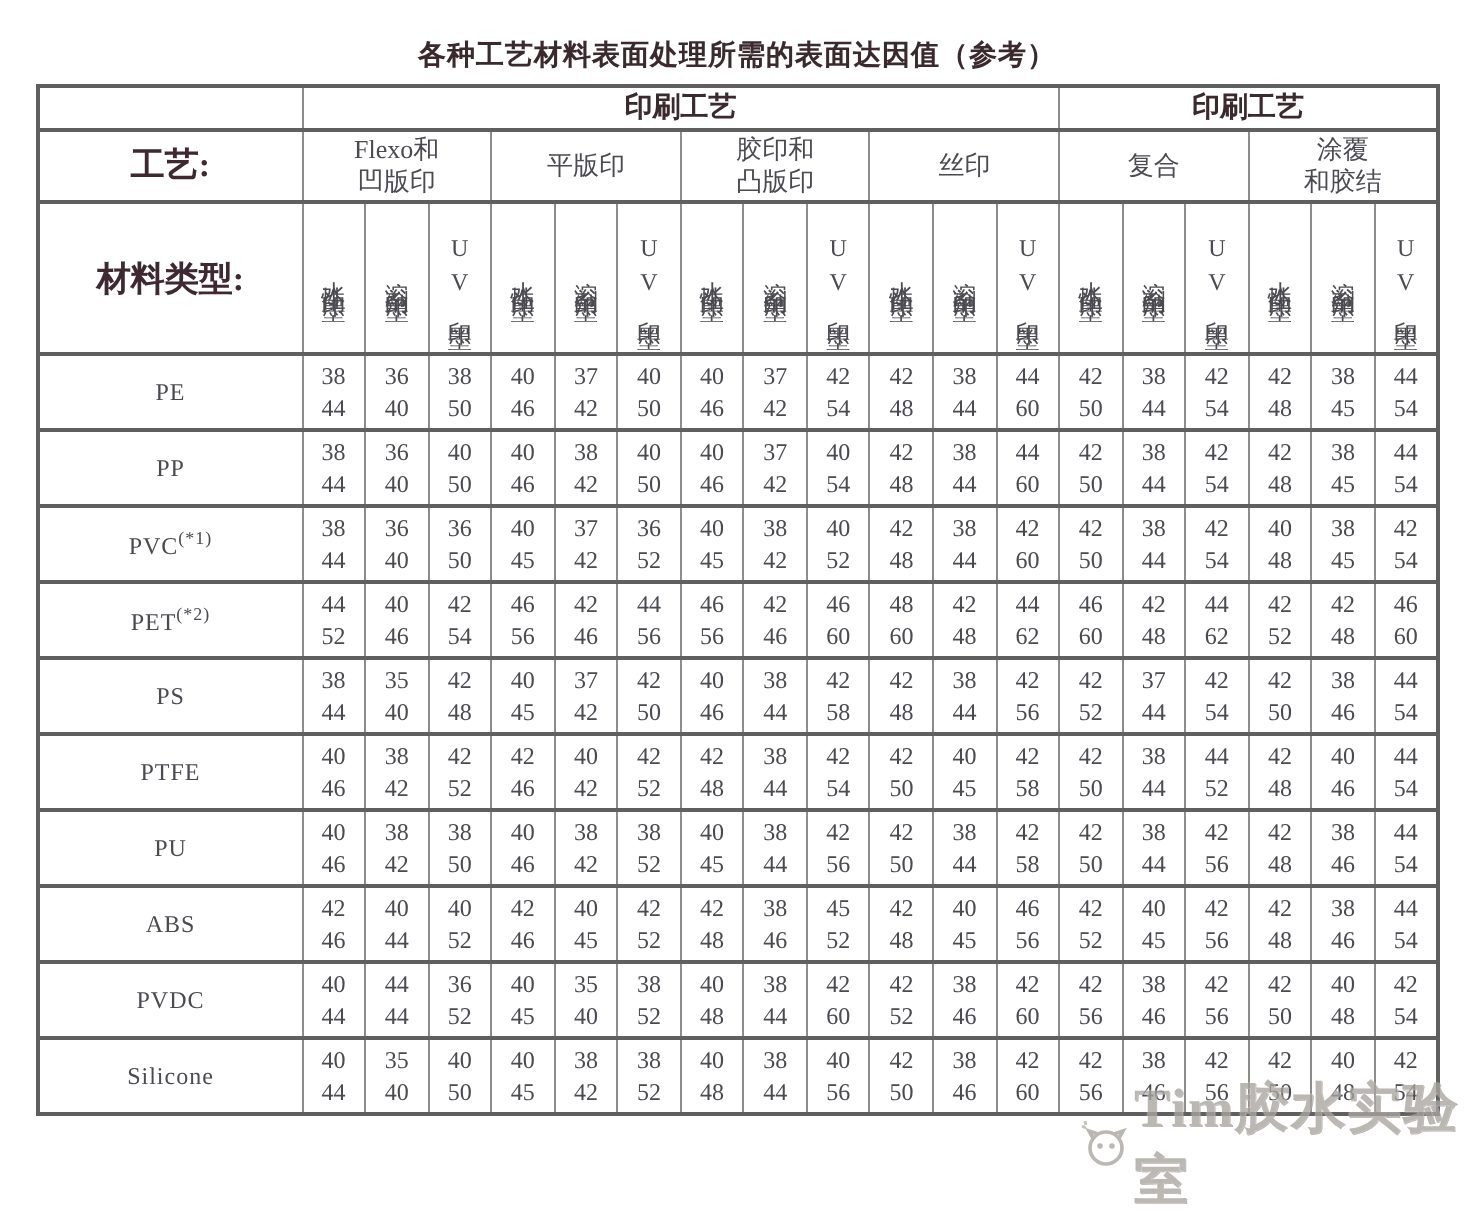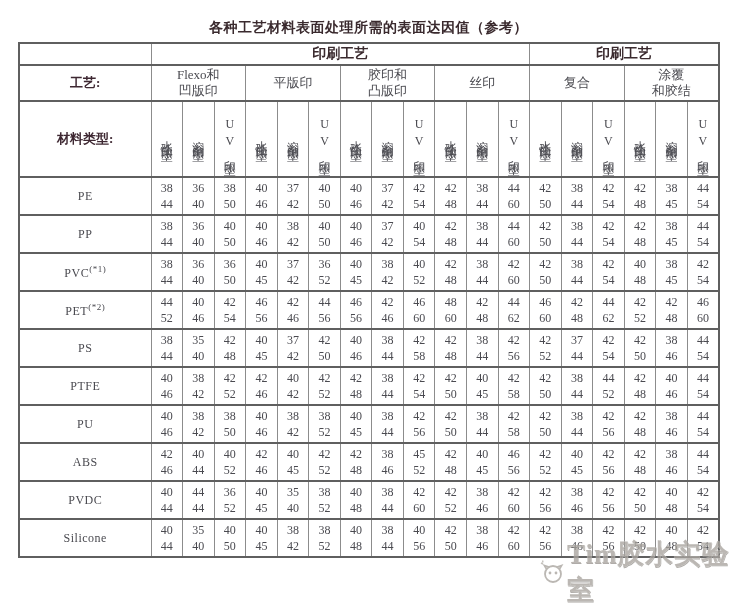--- a/index.html
+++ b/index.html
@@ -34,21 +34,21 @@
     border-bottom:2px solid var(--border-heavy);
     padding:0;text-align:center;vertical-align:middle;
     font-weight:normal;overflow:hidden;
   }
   col.mat-col{width:132px;}
   .row-groups th{
     height:22px;font-weight:bold;font-size:14px;color:var(--header-text);font-family:Liberation Serif, serif;
   }
   .row-process th{height:36px;font-size:13px;color:var(--number-text);line-height:16px;}
   .row-process th.label,.row-ink th.label{
-    font-weight:bold;font-size:13px;color:var(--label-text);
+    font-weight:bold;font-size:17px;color:var(--label-text);
   }
   .row-ink th{height:76px;font-size:12px;color:var(--number-text);}
   .vert{
     display:inline-block;
     writing-mode:vertical-rl;text-orientation:upright;
     line-height:1;letter-spacing:3px;white-space:nowrap;
   }
   tbody th.mat{
     font-size:12px;color:var(--number-text);letter-spacing:0.5px;font-family:Liberation Serif, serif;
   }

